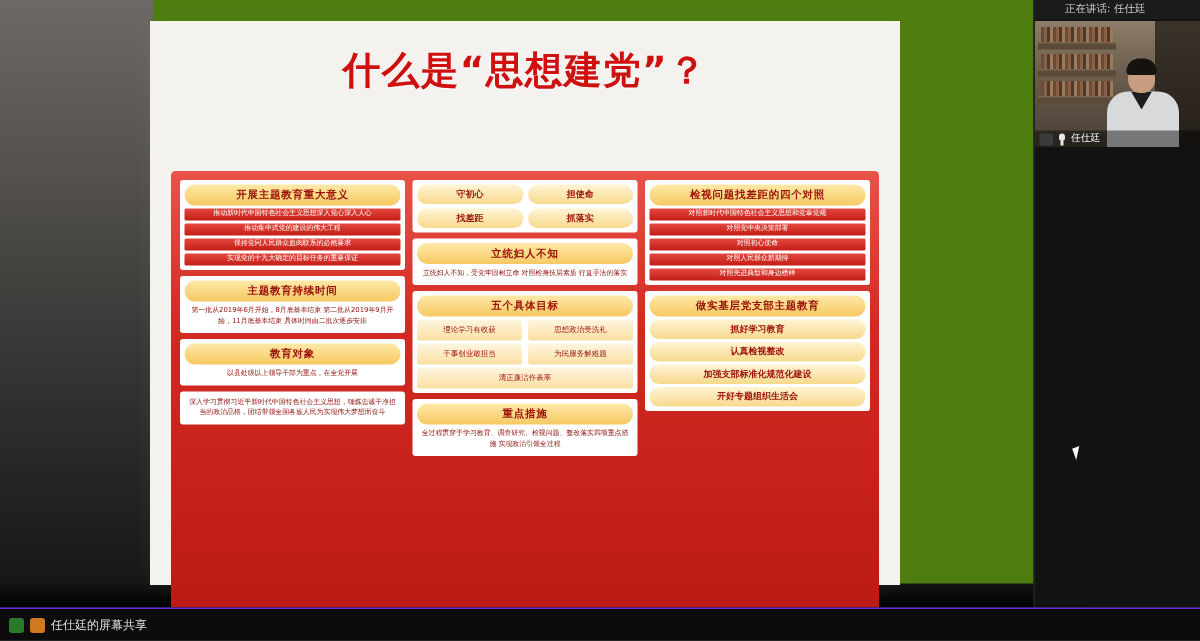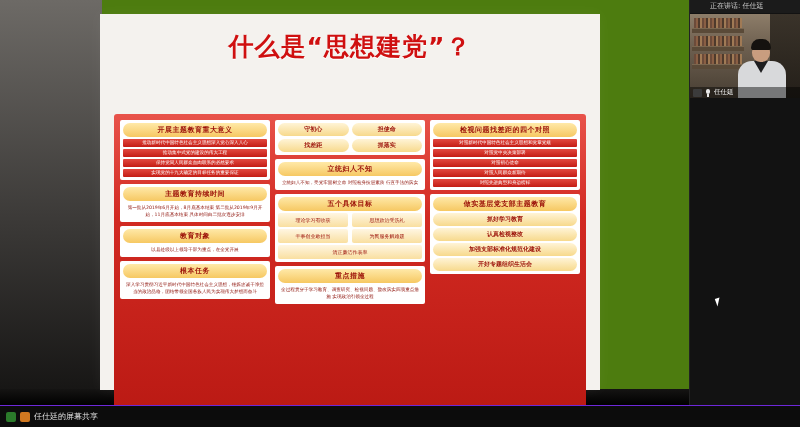--- a/index.html
+++ b/index.html
@@ -350,21 +350,20 @@
 第二批从2019年9月开始，11月底基本结束
 具体时间由二批次逐步安排</div>
           </div>
 
           <div class="block">
             <div class="block-head">教育对象</div>
             <div class="para">以县处级以上领导干部为重点，在全党开展</div>
           </div>
 
           <div class="block">
-            <div class="block-head">根本任务</div>
             <div class="para">深入学习贯彻习近平新时代中国特色社会主义思想，锤炼忠诚干净担当的政治品格，团结带领全国各族人民为实现伟大梦想而奋斗</div>
           </div>
         </div>
 
         <div class="col">
           <div class="block">
             <div class="grid2">
               <div class="pill">守初心</div>
               <div class="pill">担使命</div>
               <div class="pill">找差距</div>

